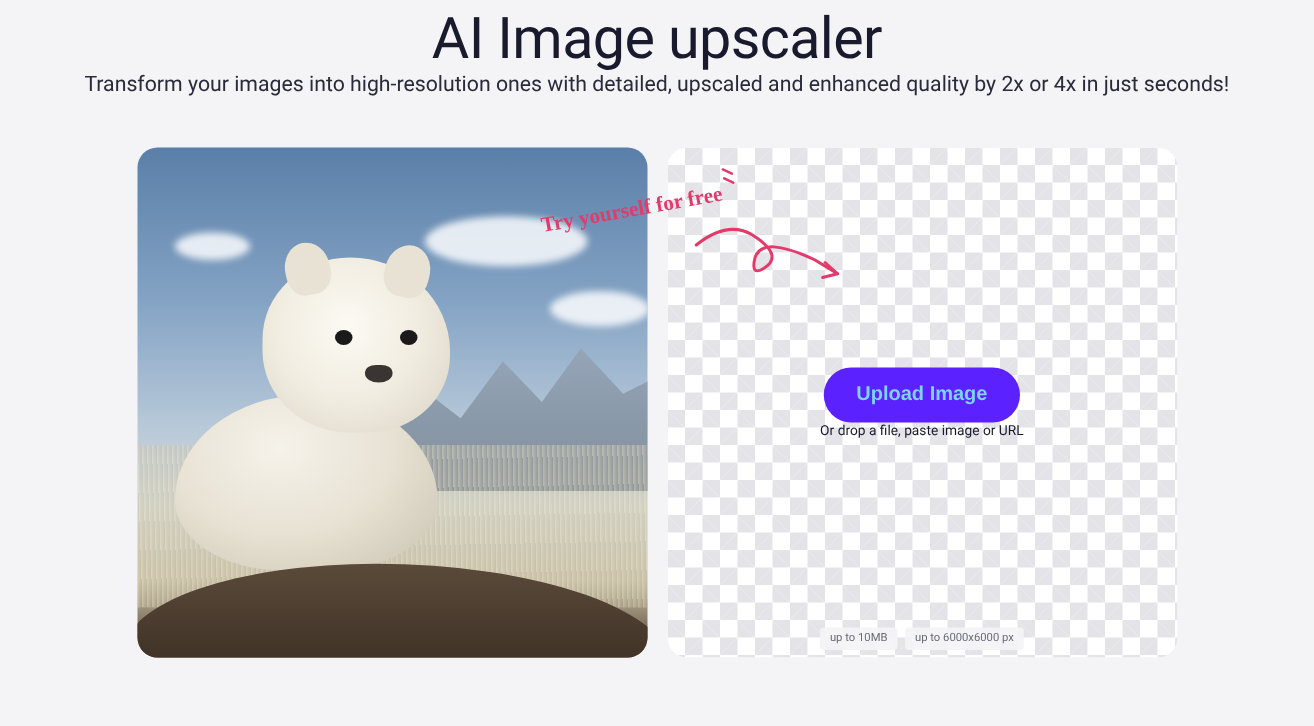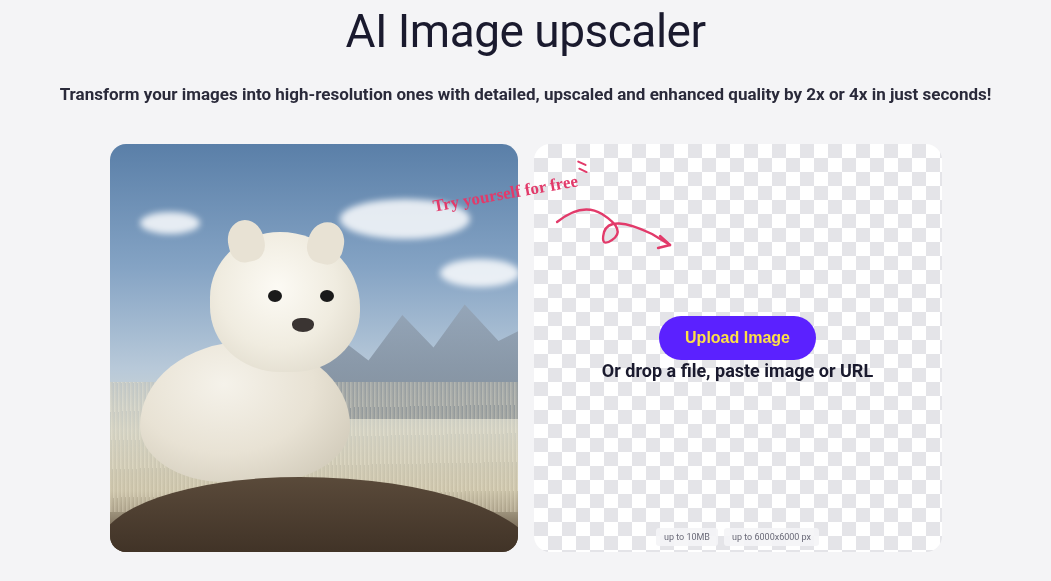--- a/index.html
+++ b/index.html
@@ -15,22 +15,21 @@
       font-weight: 400;
       color: #1a1a2e;
       text-align: center;
       padding-top: 4px;
       letter-spacing: -0.5px;
     }
     .page-subtitle {
       font-size: 17px;
       color: #2a2a3a;
       text-align: center;
-      margin-top: 26px;
-      font-weight: 700;
+      font-weight: 400;
     }
     .content-row {
       display: flex;
       justify-content: center;
       gap: 16px;
       margin-top: 40px;
       position: relative;
     }
     .preview-panel {
       width: 408px;
@@ -143,32 +142,32 @@
         linear-gradient(-45deg, transparent 75%, #e4e4e8 75%);
       background-size: 28px 28px;
       background-position: 0 0, 0 14px, 14px -14px, -14px 0px;
       display: flex;
       flex-direction: column;
       align-items: center;
       justify-content: center;
     }
     .upload-btn {
       background: #5b21ff;
-      color: #fde047;
+      color: #7dd3fc;
       border: none;
       padding: 13px 26px;
       font-size: 16px;
       font-weight: 700;
       border-radius: 999px;
       cursor: pointer;
     }
     .drop-hint {
-      font-size: 18px;
+      font-size: 11px;
       color: #1a1a2e;
-      font-weight: 700;
+      font-weight: 400;
     }
     .limit-badges {
       position: absolute;
       bottom: 6px;
       display: flex;
       gap: 6px;
     }
     .limit-badge {
       background: rgba(244,244,246,0.92);
       color: #6a6a78;

